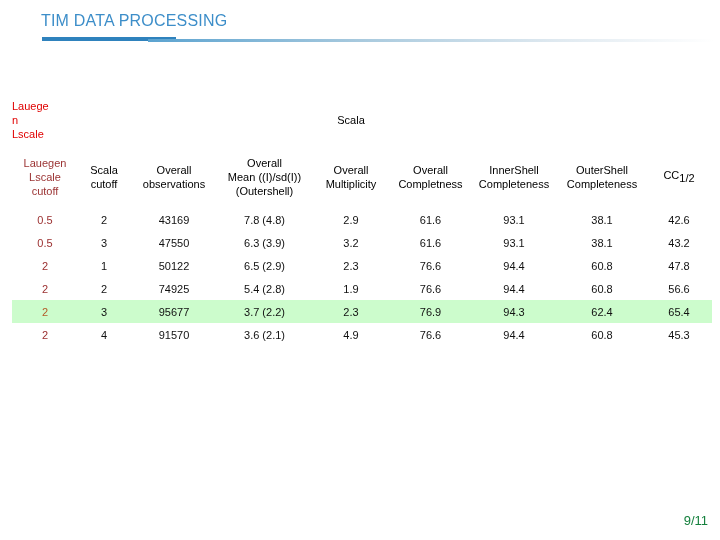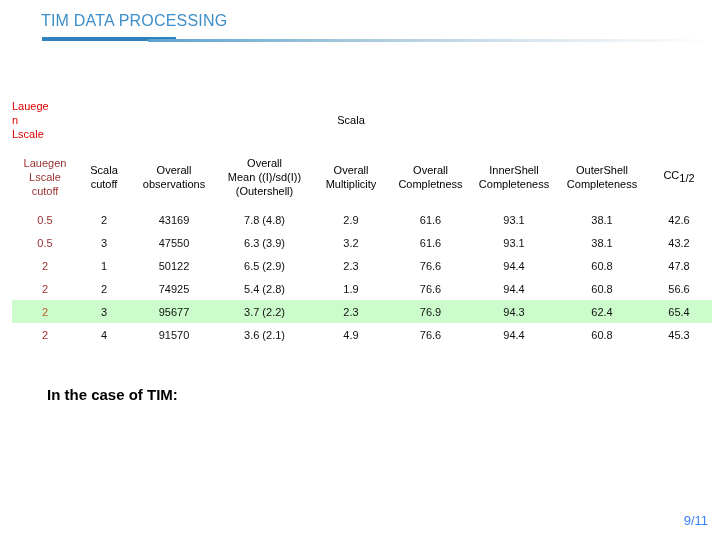--- a/index.html
+++ b/index.html
@@ -147,21 +147,21 @@
     margin-left: 4px;
     margin-right: 1px;
   }
 
   
   #page-number {
     position: absolute;
     right: 12px;
     bottom: 12px;
     font-size: 13px;
-    color: #3b82f6;
+    color: #15803d;
   }
 </style>
 </head>
 <body>
 
 <div id="slide-title">TIM DATA PROCESSING</div>
 <div id="title-rule-solid"></div>
 <div id="title-rule-gradient"></div>
 
 <table id="data-table">
@@ -314,16 +314,15 @@
       <td>45.3</td>
     </tr>
 
     <tr class="rule-bottom">
       <td colspan="9"></td>
     </tr>
   </tbody>
 </table>
 
 <div id="note-block">
-  <span id="note-line-1">In the case of TIM:</span>
 </div>
 
 <div id="page-number">9/11</div>
 
 </body></html>

